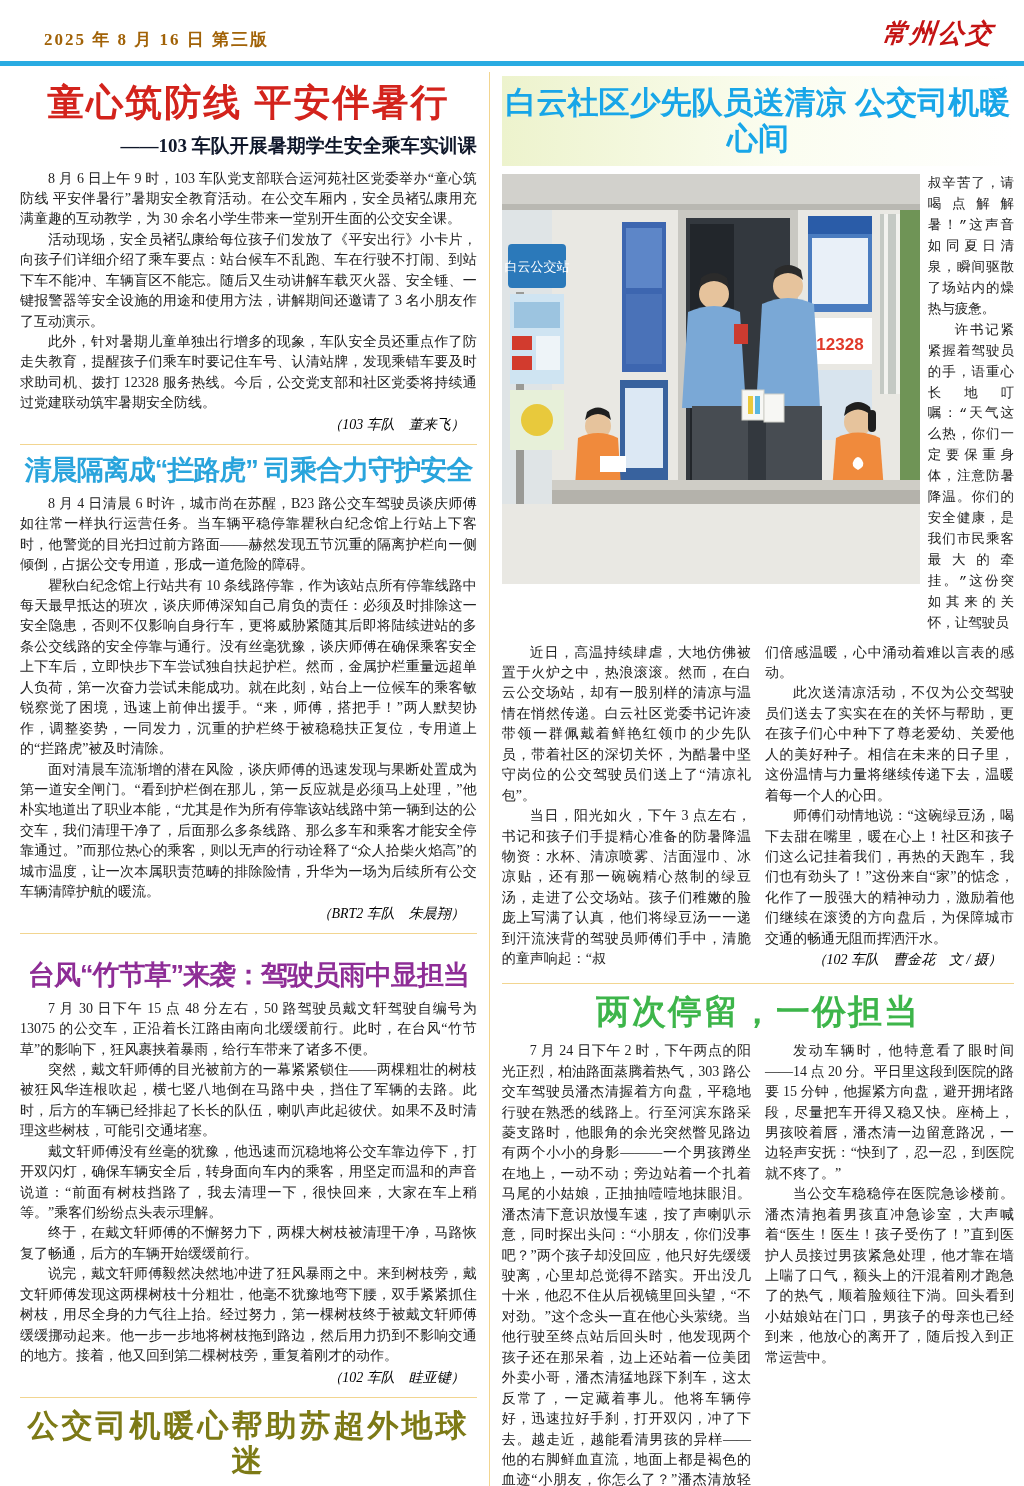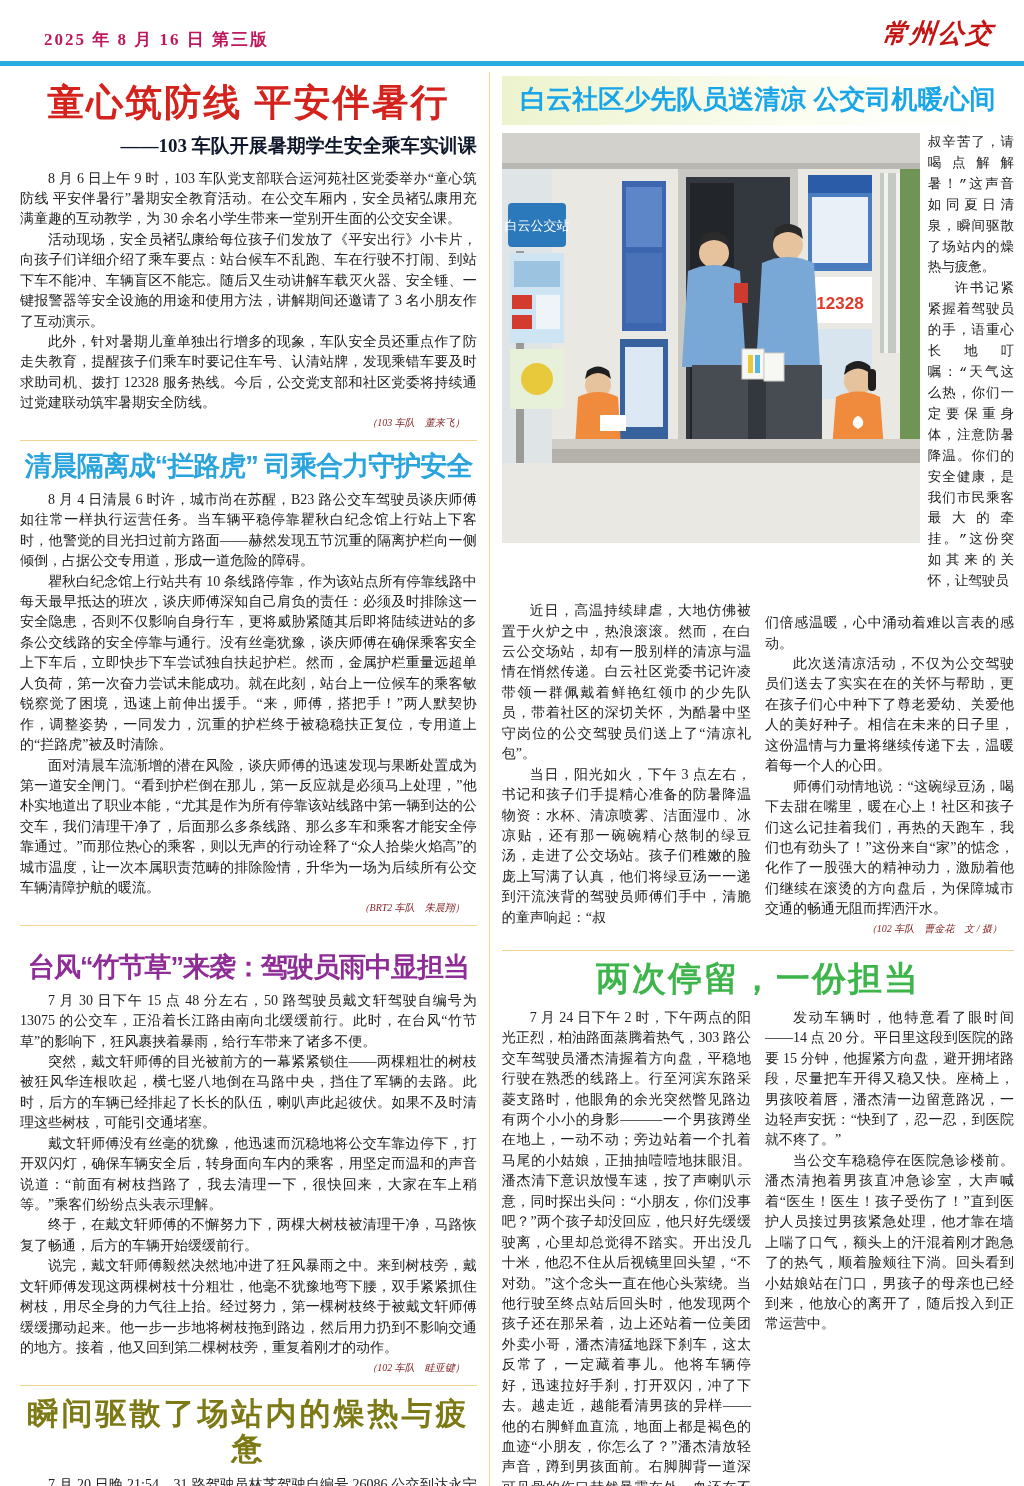--- a/index.html
+++ b/index.html
@@ -1,46 +1,46 @@
 <!DOCTYPE html>
 <html><head>
 <meta charset="utf-8">
 <style>
   html,body{margin:0;padding:0;background:#ffffff;}
   .page{width:1024px;min-height:1486px;background:#fff;position:relative;
         font-family:"Liberation Serif","DejaVu Serif",serif;color:#1c1c1c;overflow:hidden;}
   
   .header{display:flex;justify-content:space-between;align-items:flex-end;
           padding:16px 30px 4px 44px;}
-  .dateline{font-size:17px;font-weight:bold;letter-spacing:2px;color:#be185d;}
+  .dateline{font-size:17px;font-weight:bold;letter-spacing:2px;color:#a16207;}
   .masthead{font-size:26px;font-weight:bold;font-style:italic;color:#c41414;
             font-family:"DejaVu Serif",serif;transform:skewX(-6deg);letter-spacing:2px;}
   .rule{height:5px;background:#29abe2;margin-top:6px;}
   
   .content{display:flex;align-items:stretch;padding:6px 4px 0 4px;}
   .col-left{width:462px;padding:2px 12px 10px 16px;}
   .col-right{width:518px;padding:2px 6px 10px 12px;border-left:1px solid #f2d590;}
   
   .a-title{font-family:"Liberation Sans","DejaVu Sans",sans-serif;font-weight:bold;
            text-align:center;line-height:1.15;}
   .t-red{color:#d3231c;font-size:37px;letter-spacing:2px;margin:8px 0 2px;}
   .t-sub{font-size:19px;font-weight:bold;text-align:right;margin:8px 0 10px;color:#0f172a;}
   .t-blue{color:#29a4dc;font-size:27px;letter-spacing:-1px;margin:10px 0 8px;}
   .t-purple{color:#8e2d96;font-size:27px;letter-spacing:-1px;margin:26px 0 8px;}
   .t-olive{color:#7d7a16;font-size:31px;font-family:"Liberation Serif",serif;
            letter-spacing:3px;margin:10px 0 8px;}
-  .t-cyan{color:#18a6e8;font-size:26px;padding:9px 0 10px;margin:2px 0 8px;
+  .t-cyan{color:#18a6e8;font-size:31px;padding:9px 0 10px;margin:2px 0 8px;
           background:linear-gradient(90deg,#edf3cd 0%,#fbfdf0 55%,#ffffff 100%);}
   .t-green{color:#3db54a;font-size:34px;letter-spacing:2px;margin:6px 0 10px;}
   
   p.body{font-size:14px;line-height:1.46;text-align:justify;text-indent:2em;
          margin:0;color:#222;}
-  p.body.cont{text-indent:0;margin-top:12px;}
-  .byline{text-align:right;font-size:10px;padding-right:12px;margin:2px 0 4px;
-          font-style:italic;color:#7f1d1d;}
+  p.body.cont{text-indent:0;}
+  .byline{text-align:right;font-size:14px;padding-right:12px;margin:2px 0 4px;
+          font-style:italic;color:#000000;}
   .hdiv{border-top:1px solid #f2d590;margin:10px 0 8px;}
   
   .photo-row{display:flex;gap:8px;}
   .photo-wrap{width:418px;height:410px;flex:none;background:#e9e8e3;}
   .side-col{flex:1;font-size:13.5px;line-height:1.55;text-align:justify;font-family:Liberation Mono, monospace;}
   .side-col p{margin:0;text-align:justify;}
   .side-col p.ind{text-indent:2em;}
   .two-col{display:flex;gap:14px;margin-top:8px;}
   .two-col .c{width:calc(50% - 7px);}
 </style>
@@ -86,21 +86,21 @@
         <p class="body">突然，戴文轩师傅的目光被前方的一幕紧紧锁住——两棵粗壮的树枝被狂风华连根吹起，横七竖八地倒在马路中央，挡住了军辆的去路。此时，后方的车辆已经排起了长长的队伍，喇叭声此起彼伏。如果不及时清理这些树枝，可能引交通堵塞。</p>
         <p class="body">戴文轩师傅没有丝毫的犹豫，他迅速而沉稳地将公交车靠边停下，打开双闪灯，确保车辆安全后，转身面向车内的乘客，用坚定而温和的声音说道：“前面有树枝挡路了，我去清理一下，很快回来，大家在车上稍等。”乘客们纷纷点头表示理解。</p>
         <p class="body">终于，在戴文轩师傅的不懈努力下，两棵大树枝被清理干净，马路恢复了畅通，后方的车辆开始缓缓前行。</p>
         <p class="body">说完，戴文轩师傅毅然决然地冲进了狂风暴雨之中。来到树枝旁，戴文轩师傅发现这两棵树枝十分粗壮，他毫不犹豫地弯下腰，双手紧紧抓住树枝，用尽全身的力气往上抬。经过努力，第一棵树枝终于被戴文轩师傅缓缓挪动起来。他一步一步地将树枝拖到路边，然后用力扔到不影响交通的地方。接着，他又回到第二棵树枝旁，重复着刚才的动作。</p>
         <div class="byline">（102 车队　眭亚键）</div>
       </div>
 
       <div class="hdiv"></div>
 
       <div>
-        <div class="a-title t-olive">瞬间驱散了场站内的燥热与疲惫</div>
+        <div class="a-title t-olive">公交司机暖心帮助苏超外地球迷</div>
         <p class="body">7 月 20 日晚 21:54，31 路驾驶员林芝驾驶自编号 26086 公交到达永宁花园上行站，一名青年男乘客投币上了车。当车辆行驶至龙城大道高架下时，该乘客走向驾驶室询问是否到阳光龙庭，林芝回答到的，又顺带询问乘客是否要转车。该乘客一开始表示只要车子到终点站就可以了，随后又向驾驶员询问终点站是否有车能到青龙苑。</p>
 
       </div>
 
     </div>
 
     <div class="col-right">
 
       <div>
         <div class="a-title t-cyan">白云社区少先队员送清凉  公交司机暖心间</div>

